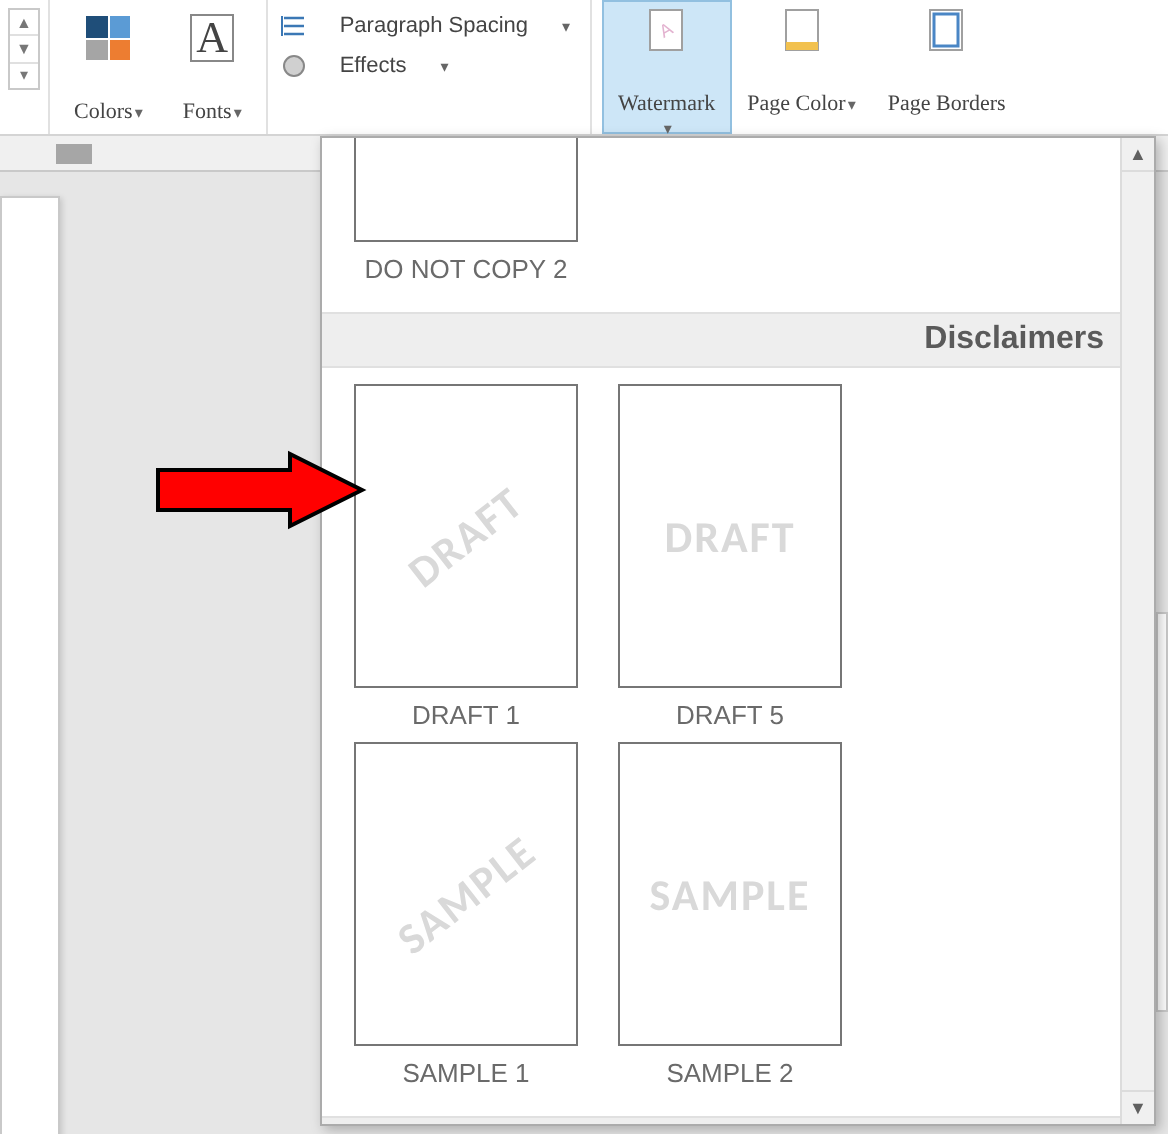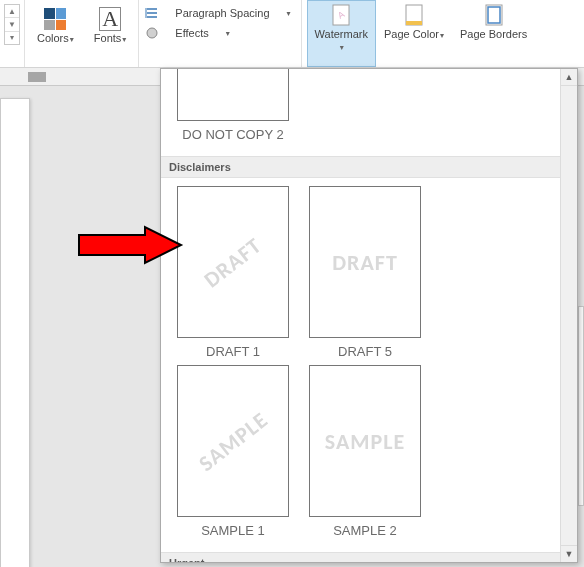--- a/index.html
+++ b/index.html
@@ -13,21 +13,21 @@
   .gallery div:last-child { border-bottom:none;}
   
   .colors-swatch { width:22px; height:22px; display:grid; grid-template-columns:1fr 1fr; grid-template-rows:1fr 1fr; gap:1px; }
   .colors-swatch div:nth-child(1){background:#1f4e79;}
   .colors-swatch div:nth-child(2){background:#5b9bd5;}
   .colors-swatch div:nth-child(3){background:#a5a5a5;}
   .colors-swatch div:nth-child(4){background:#ed7d31;}
   
   .ribbon-btn { display:flex; flex-direction:column; align-items:center; padding: 3px 8px 2px 8px; cursor:default; }
   .ribbon-btn .ico { width:24px; height:24px; display:flex; align-items:center; justify-content:center;}
-  .ribbon-btn .lbl { font-size:11px; color:#444; text-align:center; line-height:1.1; margin-top:1px;}
+  .ribbon-btn .lbl { font-size:11px; color:#444; text-align:center; line-height:1.1; margin-top:19px;font-family:Liberation Serif, serif;}
   .ribbon-btn.active { background:#cde6f7; border:1px solid #92c0e0; padding:2px 7px 1px 7px;}
   
   .fonts-A { font-family: "Times New Roman", serif; font-size: 22px; border:1px solid #888; width:22px; height:24px; display:flex; align-items:center; justify-content:center;}
   
   .txtbtn { display:flex; align-items:center; gap:16px; font-size:11px; color:#444; height:20px;}
   .txtbtn .ico-sm { width:14px; height:14px; display:flex; align-items:center; justify-content:center; }
   
   .group-formatting { border-right: 1px solid #e1e1e1; padding: 3px 10px 0 6px;}
   .group-pagebg { display:flex; padding: 0 5px; }
   
@@ -37,21 +37,21 @@
   .page { position:absolute; top:30px; left:0; width:30px; height:500px; background:#fff; border:1px solid #c9c9c9; box-shadow: 1px 1px 3px rgba(0,0,0,0.15);}
   .rightpage { position:absolute; top:238px; right:0; width:6px; height:200px; background:#fff; border:1px solid #c9c9c9;}
   
   .dropdown { position:absolute; top:68px; left:160px; width:418px; height:495px; background:#fff; border:1px solid #ababab; box-shadow: 2px 2px 6px rgba(0,0,0,0.25); overflow:hidden;}
   .scrollbar { position:absolute; right:0; top:0; bottom:0; width:17px; background:#f0f0f0; border-left:1px solid #dcdcdc;}
   .scrollbar .arrow { height:17px; display:flex; align-items:center; justify-content:center; color:#606060; font-size:9px; background:#f0f0f0;}
   .scrollbar .arrow.up { border-bottom:1px solid #dcdcdc;}
   .scrollbar .arrow.down { position:absolute; bottom:0; left:0; right:0; border-top:1px solid #dcdcdc;}
   
   .dd-content { position:absolute; left:0; right:17px; top:0; bottom:0; overflow:hidden;}
-  .section-header { background:#eeeeee; color:#5a5a5a; font-weight:bold; font-size:11px; padding: 4px 8px; border-top:1px solid #e0e0e0; border-bottom:1px solid #e0e0e0;}
+  .section-header { background:#eeeeee; color:#5a5a5a; font-weight:bold; font-size:16px; padding: 4px 8px; border-top:1px solid #e0e0e0; border-bottom:1px solid #e0e0e0;text-align:right;}
   .thumbs-row { display:flex; flex-wrap:wrap; padding: 8px 0 8px 8px; gap: 0; }
   .thumb-cell { width: 128px; margin-right: 4px; margin-bottom: 6px;}
   .thumb { width: 112px; height: 152px; border:1px solid #767676; background:#fff; display:flex; align-items:center; justify-content:center; margin: 0 auto;}
   .thumb .wm-text { color:#d9d9d9; font-size:22px; font-weight:600; letter-spacing:1px; font-family: Calibri, sans-serif;}
   .wm-diag { transform: rotate(-38deg); }
   .thumb-lbl { text-align:center; font-size:13px; color:#6a6a6a; margin-top:6px;}
   
   .top-partial-row { padding: 0 0 8px 8px;}
   .top-partial-row .thumb { height: 52px; border-top:none;}
   

